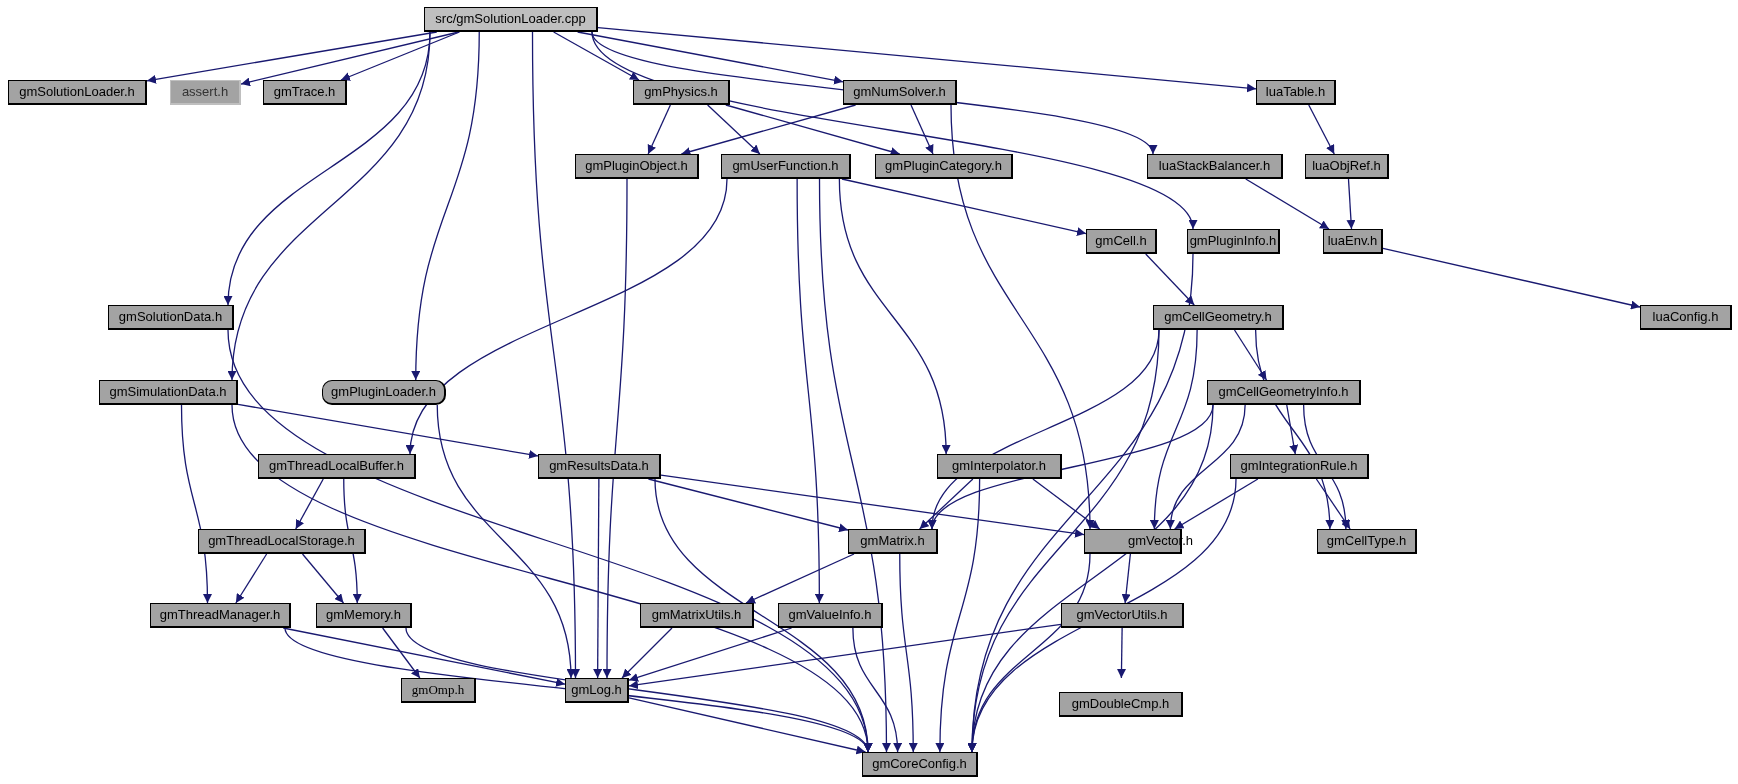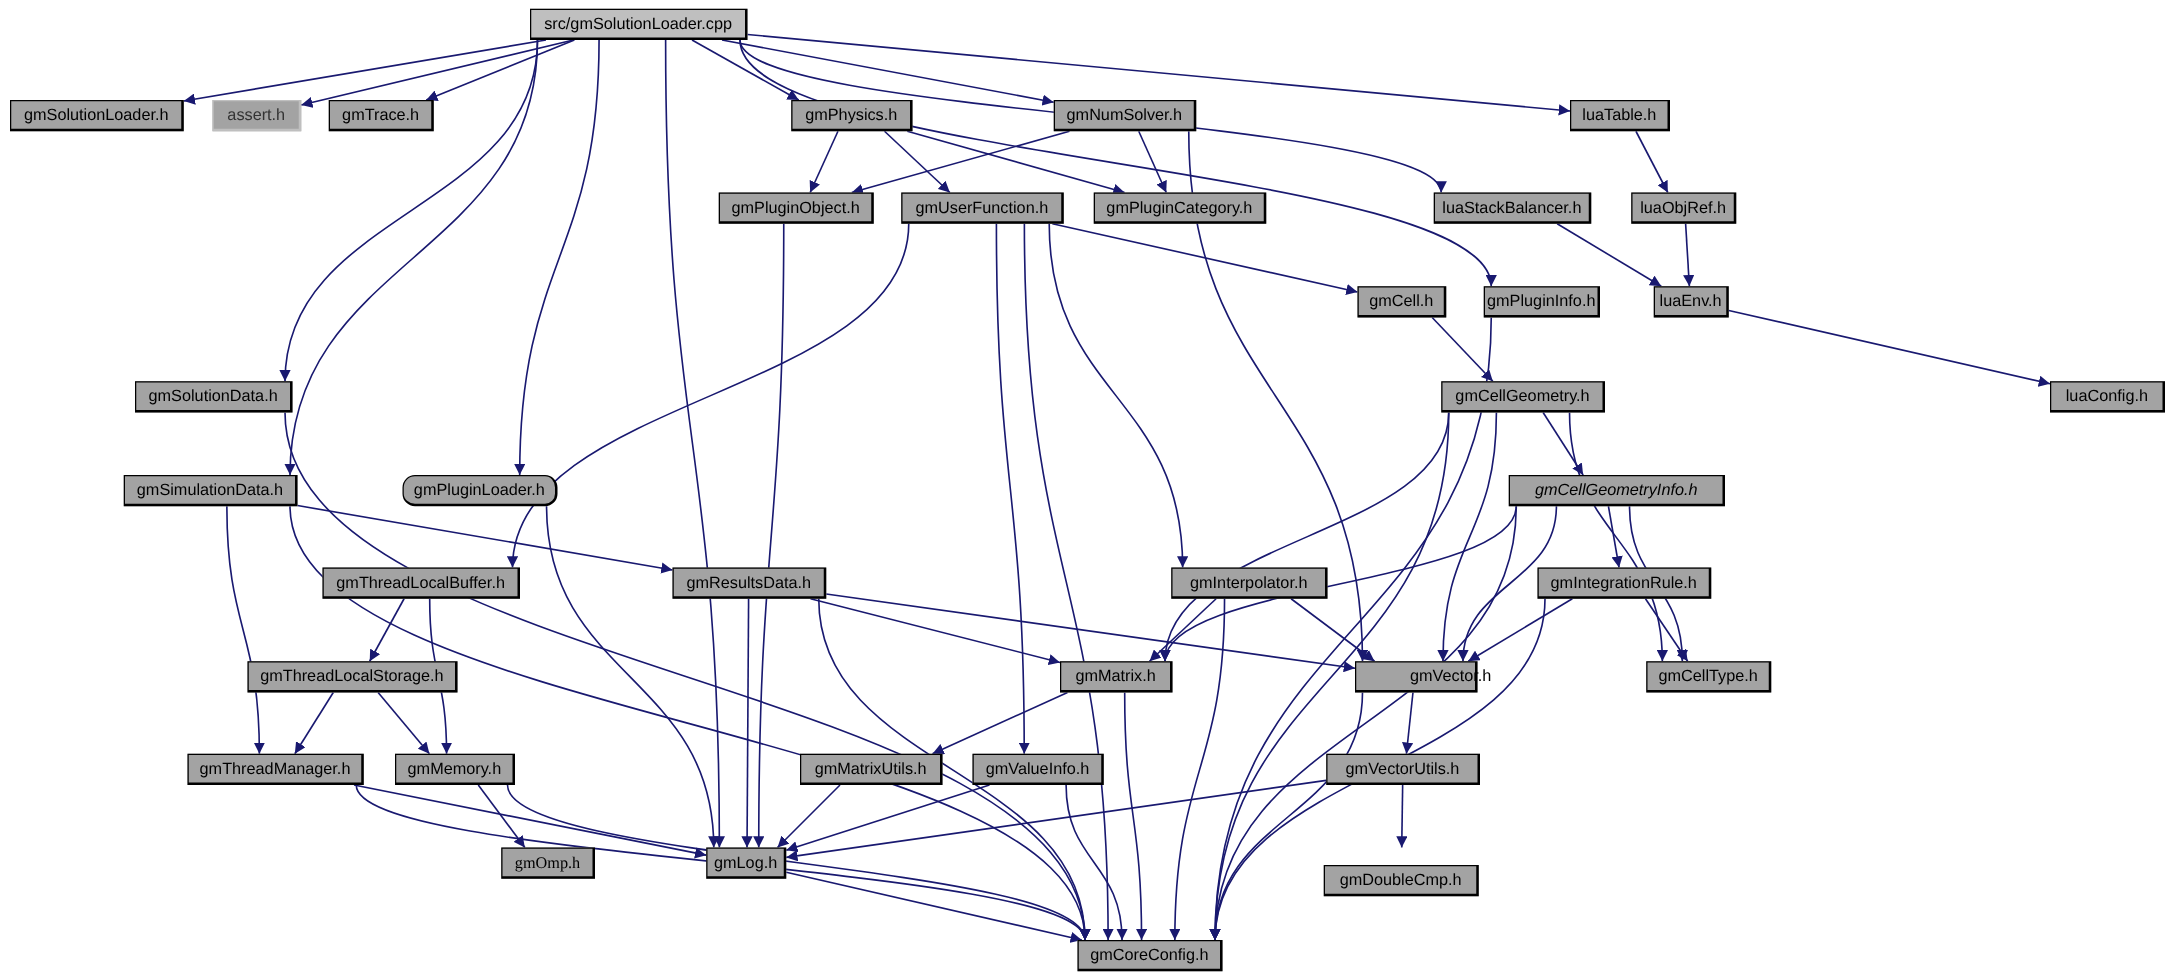--- a/index.html
+++ b/index.html
@@ -99,31 +99,31 @@
     <div class="node root" style="left: 424px; top: 7px; width: 174px;">src/gmSolutionLoader.cpp</div>
     <div class="node" style="left: 8px; top: 80px; width: 139px;">gmSolutionLoader.h</div>
     <div class="node external" style="left: 170px; top: 80px; width: 71px;">assert.h</div>
     <div class="node" style="left: 263px; top: 80px; width: 84px;">gmTrace.h</div>
     <div class="node" style="left: 633px; top: 80px; width: 97px;">gmPhysics.h</div>
     <div class="node" style="left: 843px; top: 80px; width: 114px;">gmNumSolver.h</div>
     <div class="node" style="left: 1256px; top: 80px; width: 80px;">luaTable.h</div>
     <div class="node" style="left: 575px; top: 154px; width: 124px;">gmPluginObject.h</div>
     <div class="node" style="left: 721px; top: 154px; width: 130px;">gmUserFunction.h</div>
     <div class="node" style="left: 875px; top: 154px; width: 138px;">gmPluginCategory.h</div>
-    <div class="node" style="left: 1147px; top: 154px; width: 126px;">luaStackBalancer.h</div>
+    <div class="node" style="left: 1147px; top: 154px; width: 136px;">luaStackBalancer.h</div>
     <div class="node" style="left: 1305px; top: 154px; width: 84px;">luaObjRef.h</div>
     <div class="node" style="left: 1086px; top: 229px; width: 71px;">gmCell.h</div>
     <div class="node" style="left: 1187px; top: 229px; width: 93px;">gmPluginInfo.h</div>
     <div class="node" style="left: 1323px; top: 229px; width: 60px;">luaEnv.h</div>
     <div class="node" style="left: 108px; top: 305px; width: 126px;">gmSolutionData.h</div>
     <div class="node" style="left: 1153px; top: 305px; width: 131px;">gmCellGeometry.h</div>
     <div class="node" style="left: 1640px; top: 305px; width: 92px;">luaConfig.h</div>
     <div class="node" style="left: 99px; top: 380px; width: 139px;">gmSimulationData.h</div>
     <div class="node" style="left: 322px; top: 380px; width: 124px; border-radius: 10px;">gmPluginLoader.h</div>
-    <div class="node" style="left: 1207px; top: 380px; width: 173px; font-style: italic;">gmCellGeometryInfo.h</div>
+    <div class="node" style="left: 1207px; top: 380px; width: 154px;">gmCellGeometryInfo.h</div>
     <div class="node" style="left: 258px; top: 454px; width: 158px; text-align: center;">gmThreadLocalBuffer.h</div>
     <div class="node" style="left: 538px; top: 454px; width: 123px;">gmResultsData.h</div>
     <div class="node" style="left: 937px; top: 454px; width: 125px;">gmInterpolator.h</div>
     <div class="node" style="left: 1230px; top: 454px; width: 139px;">gmIntegrationRule.h</div>
     <div class="node" style="left: 198px; top: 529px; width: 168px;">gmThreadLocalStorage.h</div>
     <div class="node" style="left: 848px; top: 529px; width: 90px;">gmMatrix.h</div>
     <div class="node" style="left: 1084px; top: 529px; width: 98px; padding-left: 43px;">gmVector.h</div>
     <div class="node" style="left: 1317px; top: 529px; width: 100px;">gmCellType.h</div>
     <div class="node" style="left: 150px; top: 603px; width: 141px;">gmThreadManager.h</div>
     <div class="node" style="left: 316px; top: 603px; width: 96px;">gmMemory.h</div>

